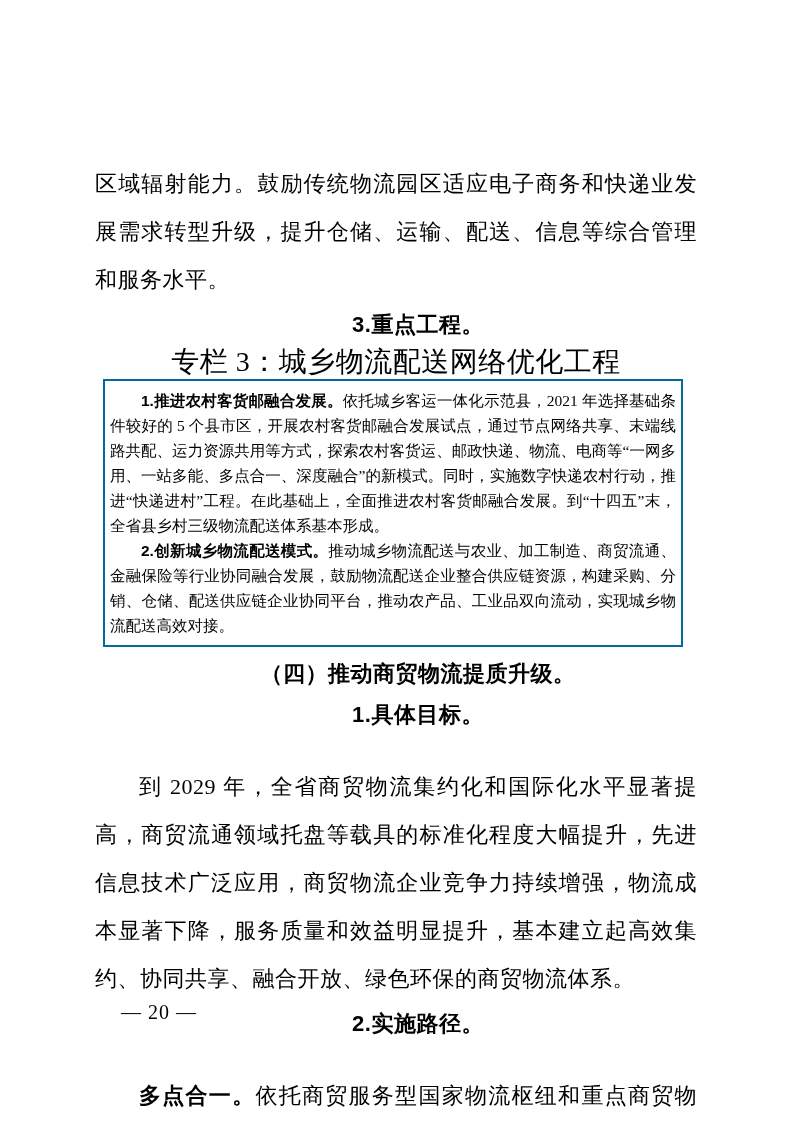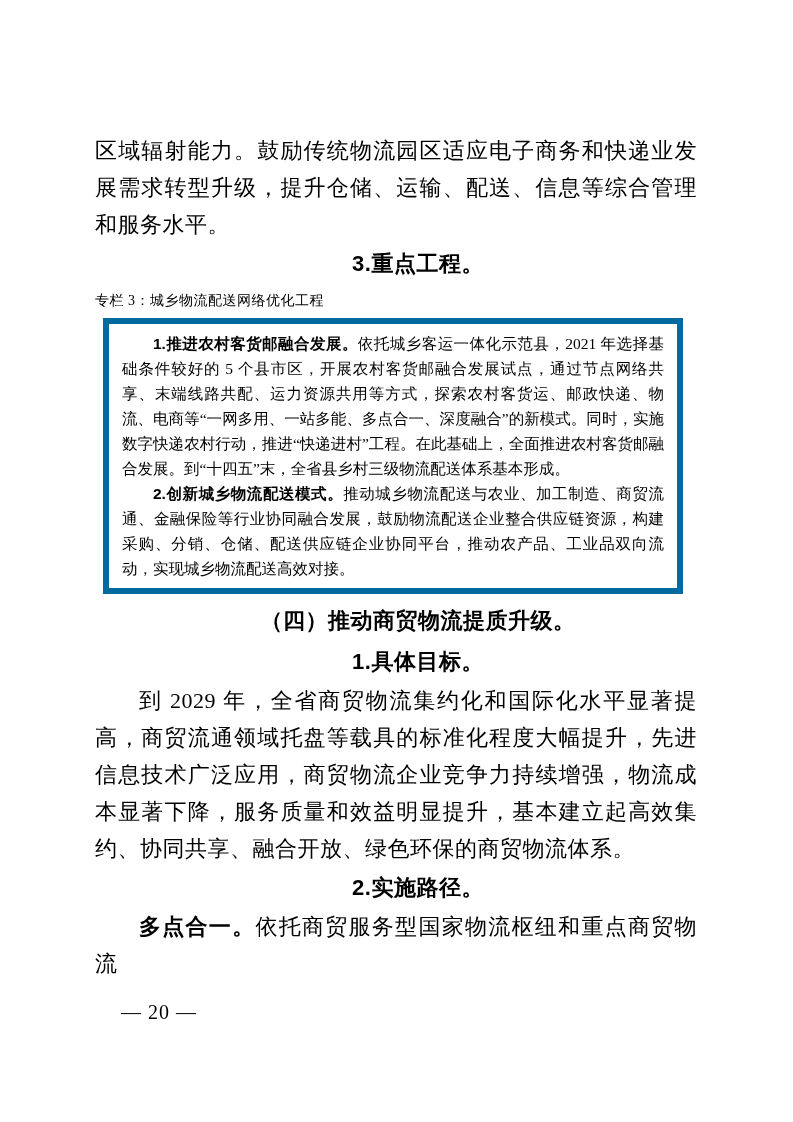--- a/index.html
+++ b/index.html
@@ -14,50 +14,51 @@
     background: #ffffff;
     color: #000000;
     padding: 132px 96px 0 95px;
     font-family: "Liberation Serif", "DejaVu Serif", serif;
     overflow: hidden;
   }
 
   
   .body-text {
     font-size: 22px;
-    line-height: 37px;
+    line-height: 48px;
     text-align: justify;
     letter-spacing: 0.5px;
+    margin-top: 28px;
   }
   .indent-2em { text-indent: 2em; }
 
   
   .heading {
     font-family: "Liberation Sans", "DejaVu Sans", sans-serif;
     font-weight: bold;
     font-size: 22px;
     line-height: 41px;
     text-indent: 2em;
     letter-spacing: 0.5px;
     text-align: center;
   }
 
   
   .box-title {
-    font-size: 14px;
+    font-size: 28px;
     line-height: 34px;
-    text-align: left;
+    text-align: center;
     letter-spacing: 0.5px;
   }
 
   
   .column-box {
-    border: 6px solid #0369a1;
+    border: 2px solid #0369a1;
     margin: 0 14px 6px 8px;
-    padding: 7px 13px;
+    padding: 7px 5px;
   }
   .box-para {
     font-size: 15.5px;
     line-height: 25px;
     text-align: justify;
     text-indent: 2em;
   }
   .box-lead,
   .lead-bold {
     font-family: "Liberation Sans", "DejaVu Sans", sans-serif;

